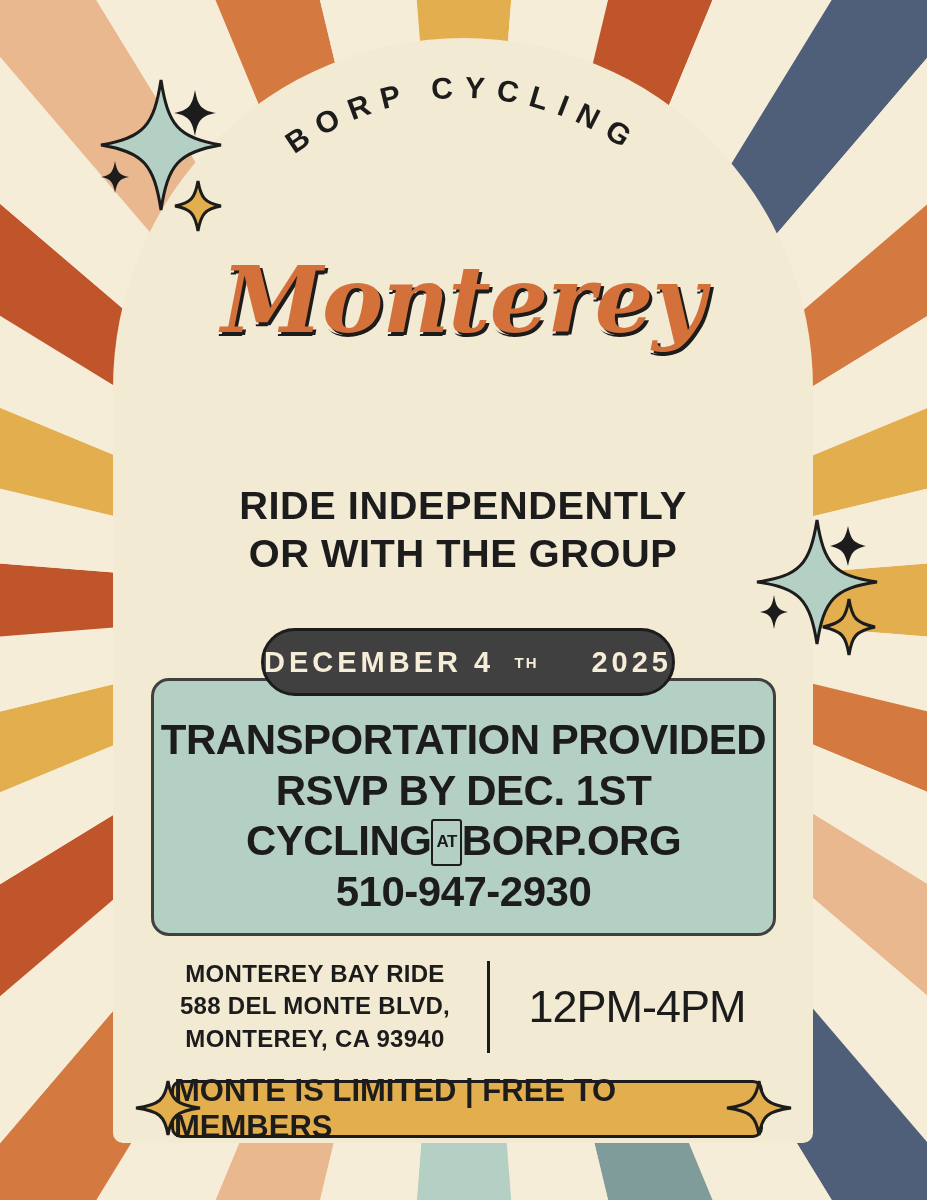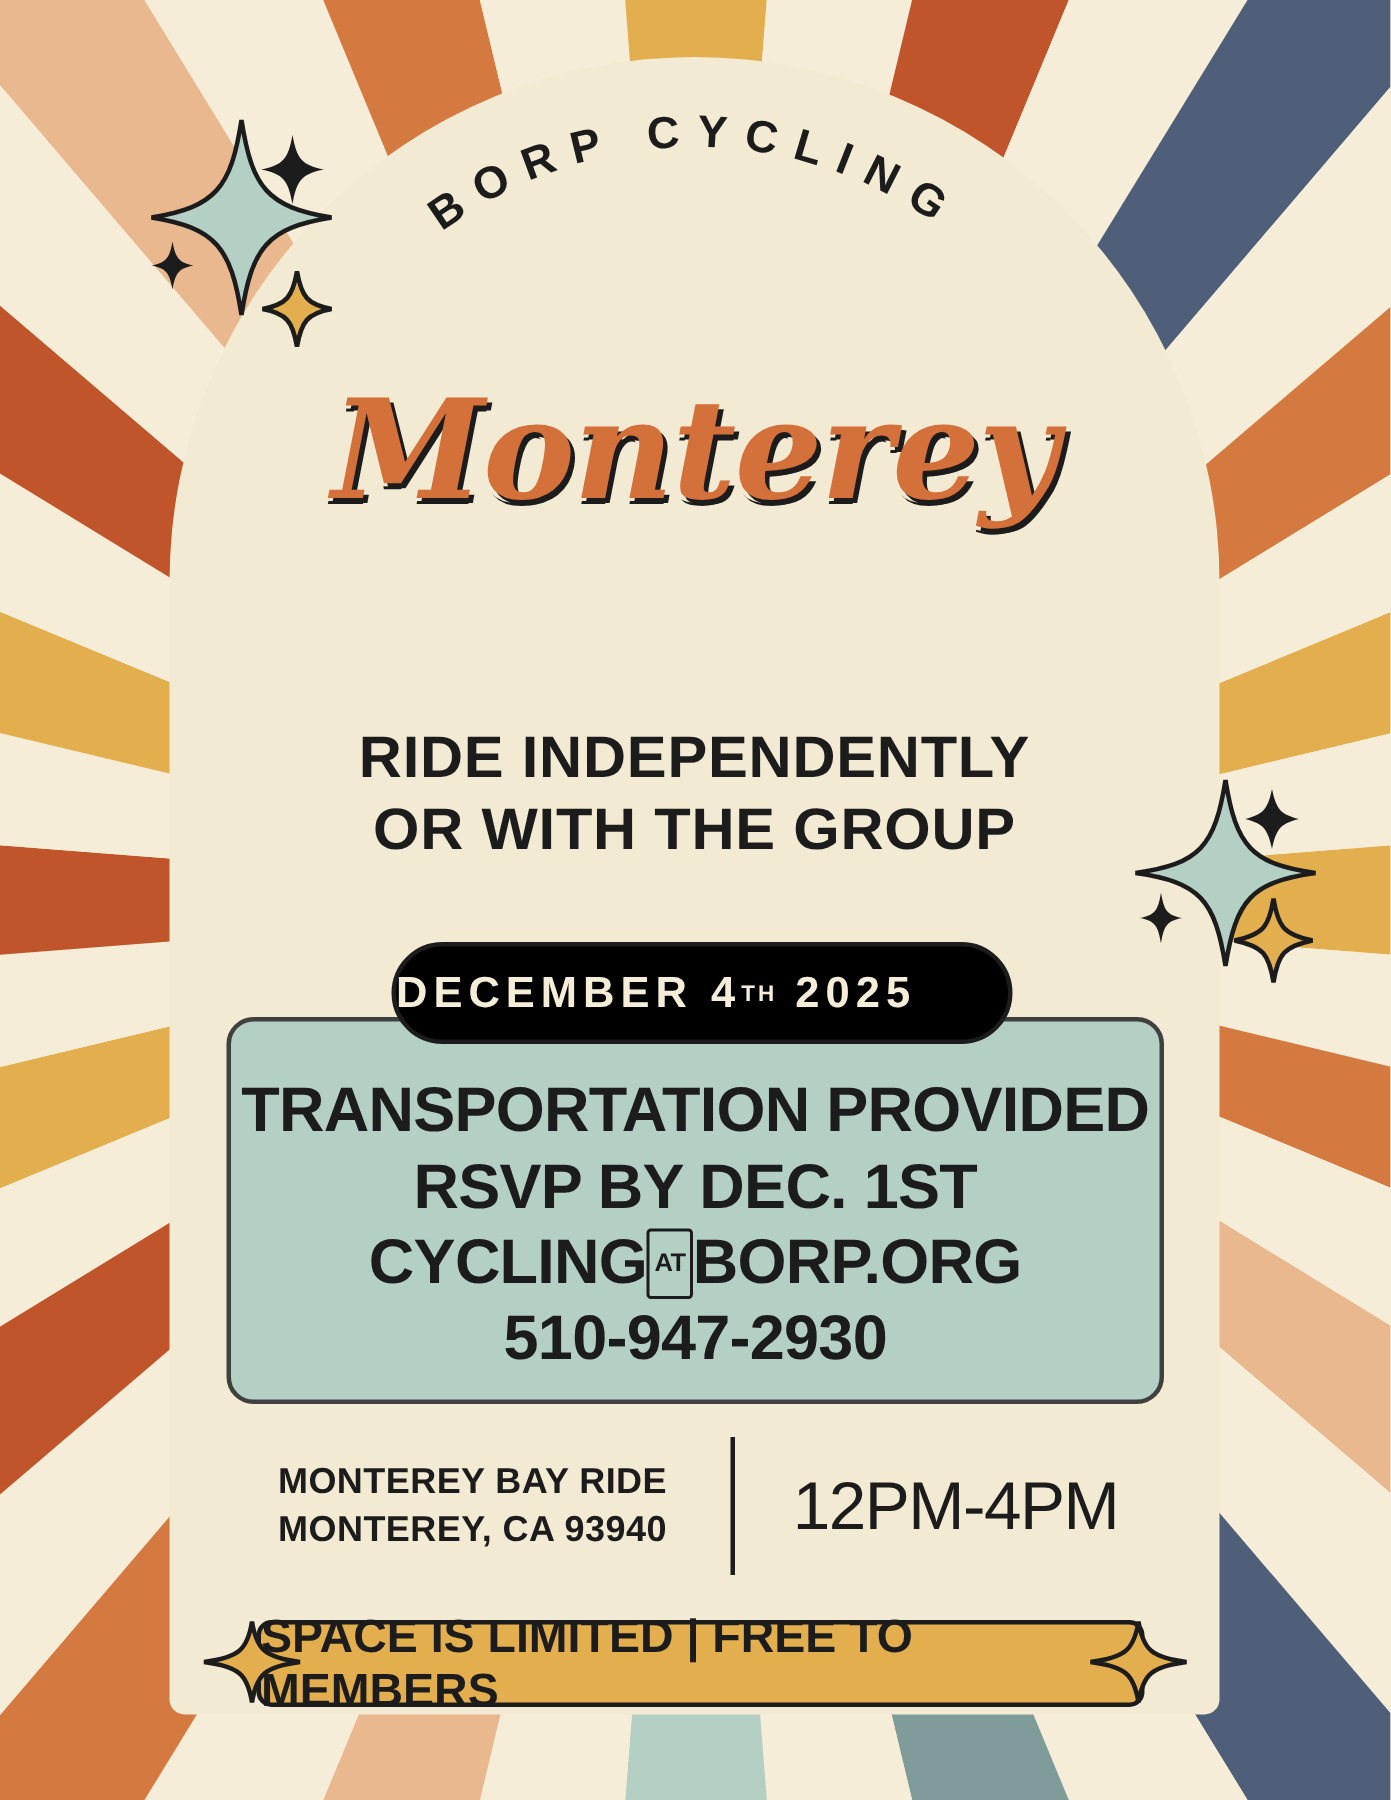--- a/index.html
+++ b/index.html
@@ -113,26 +113,26 @@
     transform: scaleX(1.02);
   }
 
   
   .date-pill {
     position: absolute;
     left: 261px;
     top: 628px;
     width: 408px;
     height: 62px;
-    background: #000000;
+    background: #404040;
     border: 3px solid #1c1c1c;
     border-radius: 34px;
     display: flex;
     align-items: center;
-    justify-content: flex-start;
+    justify-content: space-between;
     z-index: 3;
     color: #f6edd8;
     font-weight: 700;
     font-size: 29px;
     letter-spacing: 4px;
   }
   .date-pill sup {
     font-size: 15px;
     letter-spacing: 2px;
     vertical-align: super;
@@ -341,27 +341,28 @@
     <div class="info-line">510-947-2930</div>
   </div>
 
   <div class="date-pill">
     <span>DECEMBER 4</span><sup>TH</sup>&nbsp;<span>2025</span>
   </div>
 
   <div class="addr-row">
     <div class="address">
       <div>MONTEREY BAY RIDE</div>
+      <div>588 DEL MONTE BLVD,</div>
       <div>MONTEREY, CA 93940</div>
     </div>
     <div class="vrule"></div>
     <div class="time">12PM-4PM</div>
   </div>
 
   <svg class="sparkle" style="left:133px;top:1078px;" width="70" height="60" viewBox="0 0 70 60">
     <path d="M35 3 C38 22 44 27 67 30 C44 33 38 38 35 57 C32 38 26 33 3 30 C26 27 32 22 35 3 Z" fill="#e3ae4d" stroke="#1c1c1c" stroke-width="3"></path>
   </svg>
   <svg class="sparkle" style="left:724px;top:1078px;" width="70" height="60" viewBox="0 0 70 60">
     <path d="M35 3 C38 22 44 27 67 30 C44 33 38 38 35 57 C32 38 26 33 3 30 C26 27 32 22 35 3 Z" fill="#e3ae4d" stroke="#1c1c1c" stroke-width="3"></path>
   </svg>
-  <div class="banner">SPACE IS LIMITED | FREE TO MEMBERS</div>
+  <div class="banner">MONTE IS LIMITED | FREE TO MEMBERS</div>
 
 </div>
 
 </body></html>

